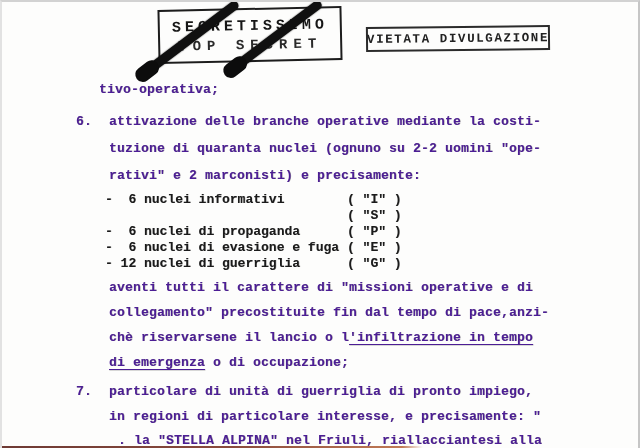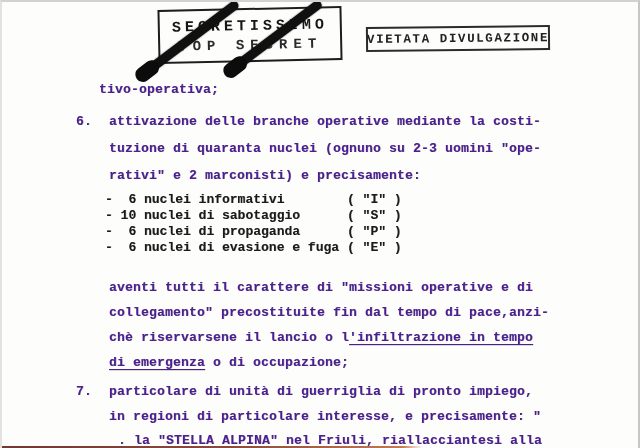--- a/index.html
+++ b/index.html
@@ -125,38 +125,41 @@
   <div class="pen-stroke stroke-2"></div>
 
   <div class="vietata-stamp">
     <span class="vietata-label">VIETATA DIVULGAZIONE</span>
   </div>
 
   <div class="tw" style="left:97px; top:80px;">tivo-operativa;</div>
 
   <div class="tw item-number" style="top:112px;">6.</div>
   <div class="tw para-line" style="top:112px;">attivazione delle branche operative mediante la costi-</div>
-  <div class="tw para-line" style="top:139px;">tuzione di quaranta nuclei (ognuno su 2-3 uomini "ope-</div>
+  <div class="tw para-line" style="top:139px;">tuzione di quaranta nuclei (ognuno su 2-2 uomini "ope-</div>
   <div class="tw para-line" style="top:166px;">rativi" e 2 marconisti) e precisamente:</div>
 
   <div class="nuclei-row" style="top:190px;font-family:Liberation Mono, monospace;">
     <span class="nuclei-label">-  6 nuclei informativi</span>
     <span class="nuclei-code">( "I" )</span>
   </div>
   <div class="nuclei-row" style="top:206px;">
-    <span class="nuclei-label">- 10 nuclei di sabotaggio</span>
     <span class="nuclei-code">( "S" )</span>
   </div>
   <div class="nuclei-row" style="top:222px;">
     <span class="nuclei-label">-  6 nuclei di propaganda</span>
     <span class="nuclei-code">( "P" )</span>
   </div>
   <div class="nuclei-row" style="top:238px;text-align:center;">
     <span class="nuclei-label">-  6 nuclei di evasione e fuga</span>
     <span class="nuclei-code">( "E" )</span>
+  </div>
+  <div class="nuclei-row" style="top:254px;">
+    <span class="nuclei-label">- 12 nuclei di guerriglia</span>
+    <span class="nuclei-code">( "G" )</span>
   </div>
 
   <div class="tw para-line" style="top:278px;">aventi tutti il carattere di "missioni operative e di</div>
   <div class="tw para-line" style="top:303px;">collegamento" precostituite fin dal tempo di pace,anzi-</div>
   <div class="tw para-line" style="top:328px;"><span>chè riservarsene il lancio o l</span><span class="u">'infiltrazione in tempo</span></div>
   <div class="tw para-line" style="top:353px;"><span class="u">di emergenza</span><span> o di occupazione;</span></div>
 
   <div class="tw item-number" style="top:382px;">7.</div>
   <div class="tw para-line" style="top:382px;">particolare di unità di guerriglia di pronto impiego,</div>
   <div class="tw para-line" style="top:407px;">in regioni di particolare interesse, e precisamente: "</div>

